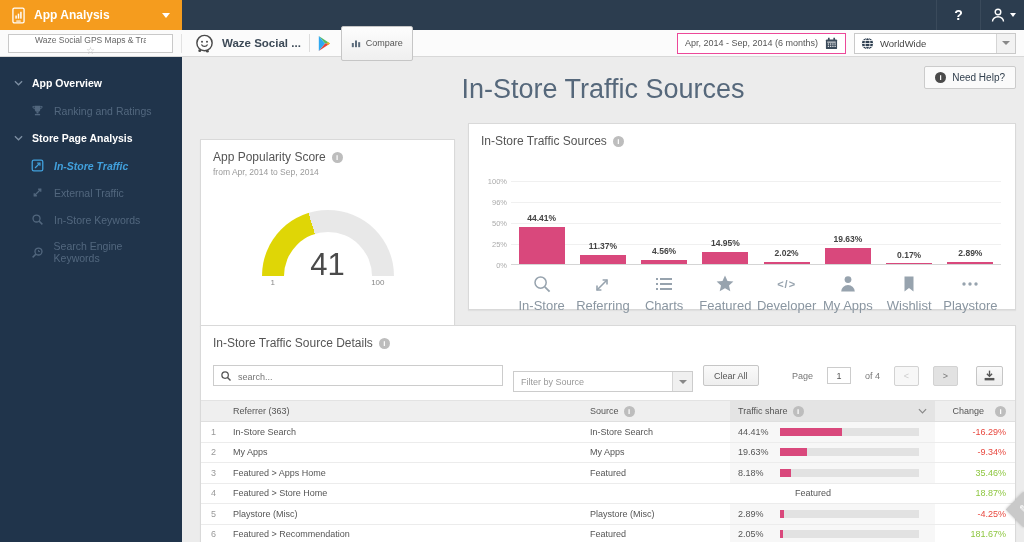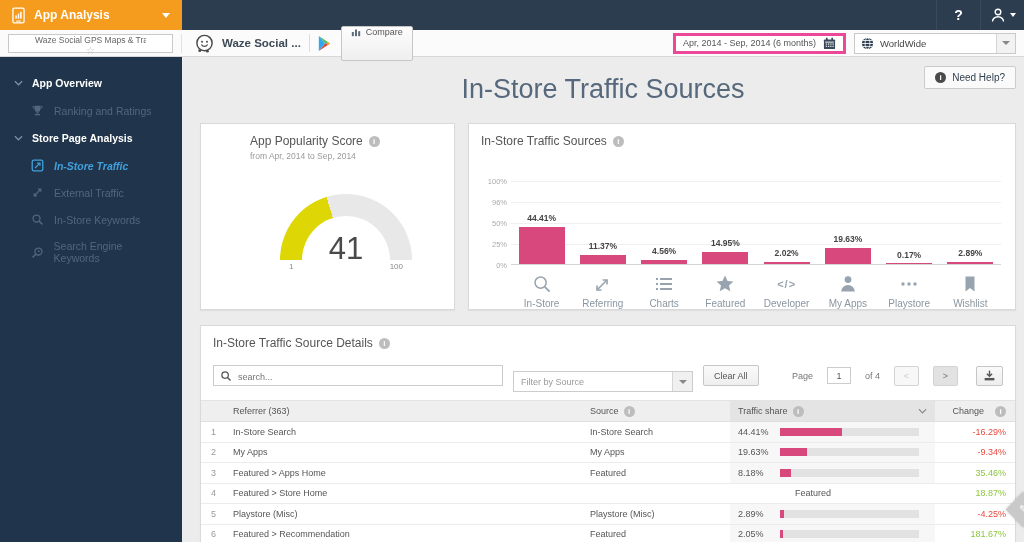--- a/index.html
+++ b/index.html
@@ -20,63 +20,63 @@
   
   .toolbar { position: absolute; top: 30px; left: 0; right: 0; height: 27px; background: #FBFBFB; border-bottom: 1px solid #D8D8D8; display: flex; align-items: center; }
   .tb-left { width: 182px; padding: 0 8px; border-right: 1px solid #E2E2E2; }
   .search-box { display: flex; align-items: center; height: 19px; border: 1px solid #C9C9C9; background: #fff; flex-direction: column; }
   .search-box input { flex: 1; min-width: 0; border: 0; outline: none; font-size: 8.5px; color: #666; padding: 0 4px; font-family: inherit; background: transparent; }
   .search-star { font-size: 10px; color: #BBB; padding: 0 3px; cursor: pointer; }
   .search-go { width: 18px; height: 100%; border-left: 1px solid #D5D5D5; display: flex; align-items: center; justify-content: center; cursor: pointer; }
   .app-ident { display: flex; align-items: center; gap: 7px; padding-left: 12px; }
   .app-name { font-size: 11.5px; font-weight: bold; color: #3D4A57; white-space: nowrap; }
   .v-div { width: 1px; height: 18px; background: #DDD; margin: 0 8px; }
-  .compare-btn { display: flex; align-items: flex-start; gap: 5px; height: 35px; padding: 0 9px; border: 1px solid #C6C6C6; background: linear-gradient(#FDFDFD, #EFEFEF); font-size: 9px; color: #555; border-radius: 2px; cursor: pointer; }
+  .compare-btn { display: flex; align-items: center; gap: 5px; height: 35px; padding: 0 9px; border: 1px solid #C6C6C6; background: linear-gradient(#FDFDFD, #EFEFEF); font-size: 9px; color: #555; border-radius: 2px; cursor: pointer; }
   .tb-right { margin-left: auto; display: flex; align-items: center; gap: 8px; padding-right: 8px; }
-  .date-box { display: flex; align-items: center; gap: 7px; height: 21px; border: 3px solid #ec4899; background: #fff; padding: 0 7px; font-size: 9px; color: #555; cursor: pointer; }
+  .date-box { display: flex; align-items: center; gap: 7px; height: 21px; border: 1px solid #ec4899; background: #fff; padding: 0 7px; font-size: 9px; color: #555; cursor: pointer; }
   .region-box { display: flex; align-items: center; width: 162px; height: 21px; border: 1px solid #C9C9C9; background: #fff; font-size: 9.5px; color: #444; cursor: pointer; }
   .region-box .globe { margin: 0 6px; }
   .region-caret-btn { margin-left: auto; width: 19px; height: 100%; border-left: 1px solid #D5D5D5; background: #F2F2F2; display: flex; align-items: center; justify-content: center; }
   .caret-dn { width: 0; height: 0; border-left: 4px solid transparent; border-right: 4px solid transparent; border-top: 4px solid #888; }
   
   .sidebar { position: absolute; top: 57px; left: 0; width: 182px; bottom: 0; background: #20344B; padding-top: 12px; }
   .nav-section { display: flex; align-items: center; gap: 9px; color: #FFF; font-weight: bold; font-size: 10.5px; padding: 8px 14px; cursor: pointer; }
   .nav-item { display: flex; align-items: center; gap: 9px; color: #52677E; font-size: 10.5px; padding: 7px 14px 7px 30px; cursor: pointer; }
   .nav-item.active { color: #41A0DC; font-weight: bold; font-style: italic; }
   .nav-ic { display: inline-flex; width: 15px; justify-content: center; }
   
   .main { position: absolute; left: 182px; top: 57px; right: 0; bottom: 0; }
   .page-title { position: absolute; left: 0; right: 0; top: 17px; text-align: center; font-size: 27px; font-weight: 300; color: #56687B; }
   .need-help { position: absolute; right: 8px; top: 9px; height: 23px; border: 1px solid #CBCBCB; background: #FAFAFA; display: flex; align-items: center; gap: 6px; padding: 0 10px; font-size: 10px; color: #33414F; cursor: pointer; border-radius: 2px; }
   .panel { position: absolute; background: #fff; border: 1px solid #D9D9D9; box-shadow: 0 1px 1px rgba(0,0,0,0.05); }
   .panel-title { font-size: 12px; color: #555; padding: 10px 12px 2px; display: flex; align-items: center; gap: 6px; }
   .panel-sub { font-size: 8.5px; color: #9A9A9A; padding: 1px 12px; }
   .info { display: inline-block; width: 11px; height: 11px; border-radius: 50%; background: #BDBDBD; color: #fff; font-size: 8px; line-height: 11px; text-align: center; font-weight: bold; flex: none; }
   .info.dark { background: #4A4A4A; }
   
-  .gauge-panel { left: 18px; top: 66px; width: 255px; height: 187px; padding-left: 37px; }
+  .gauge-panel { left: 18px; top: 82px; width: 255px; height: 187px; }
   .gauge-area { margin-top: 32px; display: flex; flex-direction: column; align-items: center; }
   .gauge { position: relative; width: 132px; height: 66px; overflow: hidden; }
   .gauge-disc { position: absolute; top: 0; left: 0; width: 132px; height: 132px; border-radius: 50%; }
   .gauge-hole { position: absolute; top: 22px; left: 22px; width: 88px; height: 88px; border-radius: 50%; background: #fff; }
   .gauge-value { position: absolute; bottom: -7px; left: 0; right: 0; text-align: center; font-size: 31px; color: #4A4A4A; }
   .gauge-ticks { width: 132px; display: flex; justify-content: space-between; padding: 2px 9px 0; font-size: 8px; color: #888; }
   
   .chart-panel { left: 286px; top: 66px; width: 548px; height: 187px; }
   .chart-wrap { position: relative; margin: 31px 14px 0 12px; }
   .plot { position: relative; height: 84px; margin-left: 30px; border-bottom: 1px solid #D5D5D5; }
   .gl { position: absolute; left: 0; right: 0; height: 1px; background: #F0F0F0; }
   .ytick { position: absolute; left: 0; width: 26px; text-align: right; font-size: 7.5px; color: #ABABAB; }
   .cols { position: absolute; left: 0; right: 0; top: 0; bottom: 0; display: flex; }
   .chart-col { flex: 1; position: relative; }
   .bar { position: absolute; bottom: 0; left: 50%; transform: translateX(-50%); width: 46px; min-height: 1px; }
   .bar-value { position: absolute; left: 50%; transform: translateX(-50%); font-size: 8.5px; font-weight: bold; color: #444; white-space: nowrap; }
   .cats { display: flex; margin-left: 30px; }
   .cat { flex: 1; display: flex; flex-direction: column; align-items: center; gap: 4px; padding-top: 9px; color: #97A3AE; }
-  .cat-label { font-size: 10px; color: #8A96A1; }
+  .cat-label { font-size: 13px; color: #8A96A1; }
   .code-glyph { font-size: 11px; font-weight: bold; letter-spacing: 1px; }
   
   .details-panel { left: 18px; top: 268px; width: 816px; height: 252px; }
   .controls { display: flex; align-items: center; gap: 10px; padding: 7px 12px 8px; }
   .dsearch { position: relative; width: 290px; height: 21px; border: 1px solid #CCC; background: #fff; }
   .dsearch input { width: 100%; height: 100%; border: 0; outline: none; padding: 0 6px 0 24px; font-size: 9px; color: #666; font-family: inherit; background: transparent; }
   .dsearch .mag { position: absolute; left: 6px; top: 4px; }
   .filter-box { display: flex; align-items: center; width: 180px; height: 21px; border: 1px solid #CCC; background: #fff; font-size: 9px; color: #999; margin-top: 12px; }
   .filter-box .flabel { padding: 0 7px; }
   .filter-caret-btn { margin-left: auto; width: 20px; height: 100%; border-left: 1px solid #D5D5D5; background: #F0F0F0; display: flex; align-items: center; justify-content: center; cursor: pointer; }
@@ -404,31 +404,31 @@
           </div>
           <div class="cat">
             <svg width="20" height="20" viewBox="0 0 20 20">
                 <circle cx="10" cy="5.6" r="3.4" fill="currentColor"></circle>
                 <path d="M3.2 17.5 a6.8 6.4 0 0 1 13.6 0z" fill="currentColor"></path>
               </svg>
             <span class="cat-label">My Apps</span>
           </div>
           <div class="cat">
             <svg width="20" height="20" viewBox="0 0 20 20">
+                <path d="M5.5 2.5 h9 V17.5 l-4.5-3.4 -4.5 3.4z" fill="currentColor"></path>
+              </svg>
+            <span class="cat-label">Wishlist</span>
+          </div>
+          <div class="cat">
+            <svg width="20" height="20" viewBox="0 0 20 20">
                 <circle cx="4" cy="10" r="1.7" fill="currentColor"></circle>
                 <circle cx="10" cy="10" r="1.7" fill="currentColor"></circle>
                 <circle cx="16" cy="10" r="1.7" fill="currentColor"></circle>
               </svg>
             <span class="cat-label">Playstore</span>
-          </div>
-          <div class="cat">
-            <svg width="20" height="20" viewBox="0 0 20 20">
-                <path d="M5.5 2.5 h9 V17.5 l-4.5-3.4 -4.5 3.4z" fill="currentColor"></path>
-              </svg>
-            <span class="cat-label">Wishlist</span>
           </div>
         </div>
       </div>
     </section>
 
     <section class="panel details-panel">
       <div class="panel-title">
         <span>In-Store Traffic Source Details</span>
         <span class="info">i</span>
       </div>

